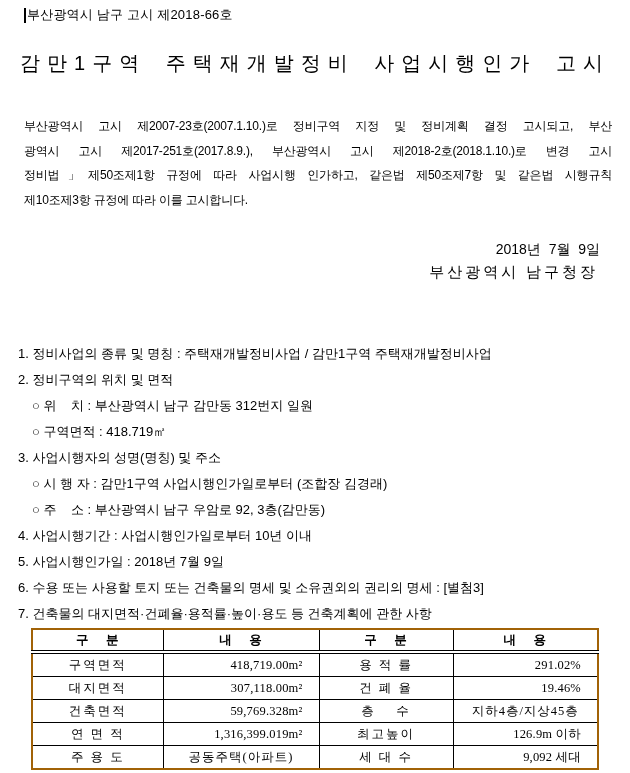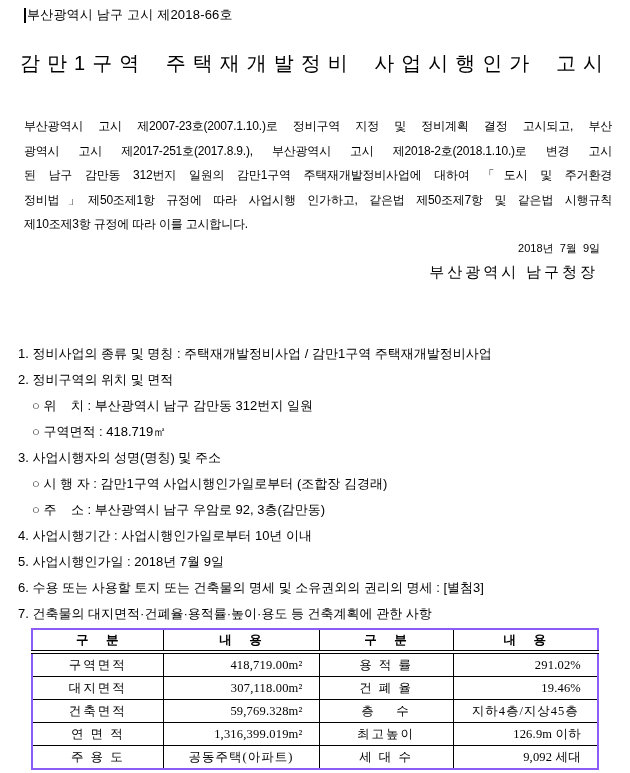--- a/index.html
+++ b/index.html
@@ -28,38 +28,38 @@
 
   .body-par { position: absolute; top: 114px; left: 24px; width: 588px; }
   .bline {
     height: 24.5px; line-height: 24.5px;
     font-size: 12px; letter-spacing: -0.2px; white-space: pre;
   }
   .bline.j { text-align: justify; text-align-last: justify; }
 
   .date {
     position: absolute; top: 241px; left: 0; width: 600px;
-    text-align: right; font-size: 11px; white-space: pre;
+    text-align: right; font-size: 14px; white-space: pre;
   }
   .signer {
     position: absolute; top: 263px; left: 0; width: 598px;
     text-align: right;
     font-family: "Liberation Serif", serif;
     font-size: 15px; font-weight: 500; letter-spacing: 3px; white-space: pre;
   }
 
   .list { position: absolute; top: 341px; left: 18px; width: 604px; }
   .li { height: 26px; line-height: 26px; font-size: 13px; white-space: pre; }
   .li.sub { padding-left: 14px; }
 
   .btable {
     position: absolute; top: 628px; left: 31px; width: 566px;
     border-collapse: collapse; table-layout: fixed;
     font-family: "Liberation Serif", serif; font-size: 12.5px;
-    border: 2px solid #8b5cf6;
+    border: 2px solid #a16207;
   }
   .btable th, .btable td {
     border: 1px solid #000; padding: 0; overflow: hidden; white-space: pre;
   }
   .btable thead th {
     height: 20px; border-bottom: 4px double #000;
     font-weight: 600; letter-spacing: 1px; text-align: center;
   }
   .btable tbody td { height: 22px; }
   .btable td.lbl { text-align: center; letter-spacing: 2px; }
@@ -73,21 +73,20 @@
 
   <div class="doc-number">
     <span class="vbar"></span><span>부산광역시 남구 고시 제2018-66호</span>
   </div>
 
   <h1 class="title">감만1구역 주택재개발정비 사업시행인가 고시</h1>
 
   <div class="body-par">
     <div class="bline j">부산광역시 고시 제2007-23호(2007.1.10.)로 정비구역 지정 및 정비계획 결정 고시되고, 부산</div>
     <div class="bline j">광역시 고시 제2017-251호(2017.8.9.), 부산광역시 고시 제2018-2호(2018.1.10.)로 변경 고시</div>
-    <div class="bline j">된 남구 감만동 312번지 일원의 감만1구역 주택재개발정비사업에 대하여 「도시 및 주거환경</div>
     <div class="bline j">정비법」제50조제1항 규정에 따라 사업시행 인가하고, 같은법 제50조제7항 및 같은법 시행규칙</div>
     <div class="bline">제10조제3항 규정에 따라 이를 고시합니다.</div>
   </div>
 
   <div class="date">2018년  7월  9일</div>
   <div class="signer">부산광역시 남구청장</div>
 
   <div class="list">
     <div class="li">1. 정비사업의 종류 및 명칭 : 주택재개발정비사업 / 감만1구역 주택재개발정비사업</div>
     <div class="li">2. 정비구역의 위치 및 면적</div>

